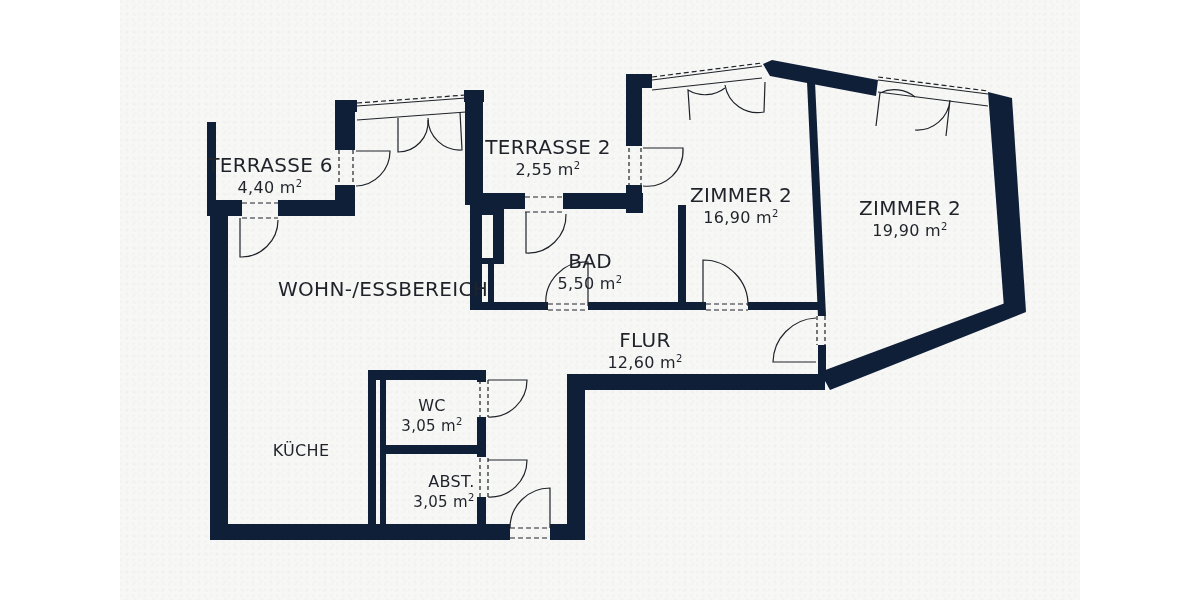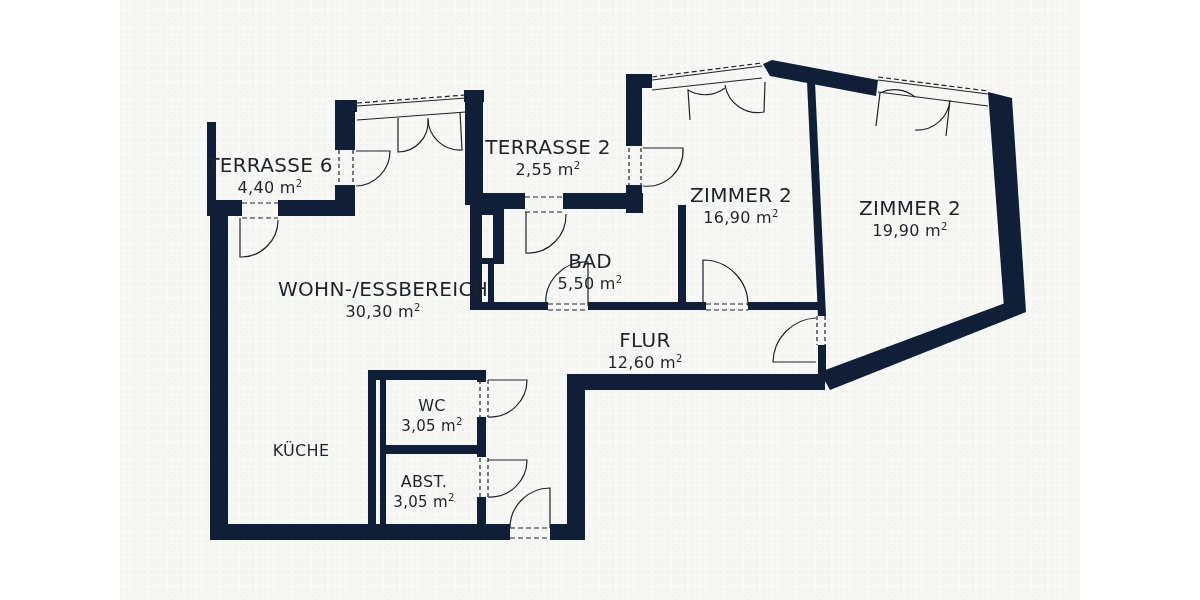--- a/index.html
+++ b/index.html
@@ -177,33 +177,32 @@
   <div class="area"><span>19,90 m</span><sup>2</sup></div>
 </div>
 
 <div class="label" style="left:590px; top:249px;">
   <div class="name">BAD</div>
   <div class="area"><span>5,50 m</span><sup>2</sup></div>
 </div>
 
 <div class="label" style="left:350px; top:277px;margin-left:33px;">
   <div class="name">WOHN-/ESSBEREICH</div>
-  <div class="area"><span>30,30 m</span><sup>2</sup></div>
 </div>
 
 <div class="label" style="left:645px; top:328px;">
   <div class="name">FLUR</div>
   <div class="area"><span>12,60 m</span><sup>2</sup></div>
 </div>
 
 <div class="label small" style="left:432px; top:396px;">
   <div class="name">WC</div>
   <div class="area"><span>3,05 m</span><sup>2</sup></div>
 </div>
 
-<div class="label small" style="left:424px; top:472px;">
+<div class="label small" style="left:444px; top:472px;text-align:right;">
   <div class="name">ABST.</div>
   <div class="area"><span>3,05 m</span><sup>2</sup></div>
 </div>
 
 <div class="label small" style="left:301px; top:441px;">
   <div class="name">KÜCHE</div>
 </div>
 
 </body></html>

